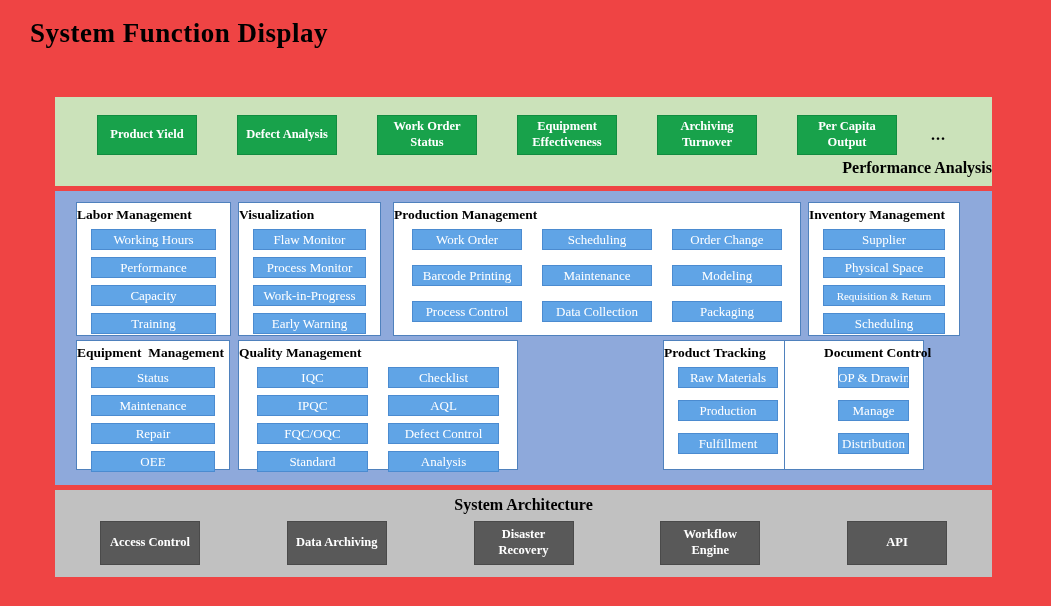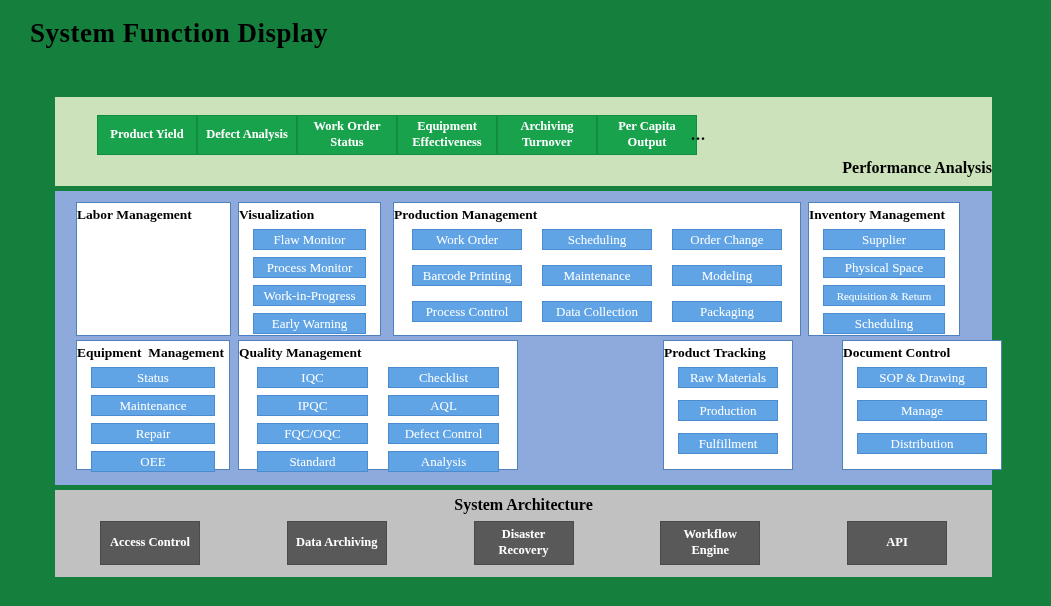--- a/index.html
+++ b/index.html
@@ -1,28 +1,28 @@
 <!DOCTYPE html>
 <html style="--band_green: #cbe2ba; --band_blue: #8ea9db; --band_gray: #c1c1c1; --btn_green: #18a24b; --btn_green_border: #128c40; --btn_blue: #60a4e6; --btn_blue_border: #4b8bd0; --btn_dark: #595959; --btn_dark_border: #4a4a4a; --card_border: #4f81bd;"><head>
 <meta charset="utf-8">
 <style>
   html,body{margin:0;padding:0;background:#ffffff;}
-  .page{position:relative;width:1051px;height:606px;background:#15803d;overflow:hidden;
+  .page{position:relative;width:1051px;height:606px;background:#ef4444;overflow:hidden;
         font-family:"Liberation Serif", serif;}
   h1.title{position:absolute;left:30px;top:18px;margin:0;font-size:27px;font-weight:bold;
            color:#000;letter-spacing:0.5px;}
   .band{position:absolute;left:55px;width:937px;}
   .band.green{top:97px;height:89px;background:var(--band_green);}
   .band.blue{top:191px;height:294px;background:var(--band_blue);}
   .band.gray{top:490px;height:87px;background:var(--band_gray);}
   .band-label{position:absolute;left:0;width:100%;text-align:center;font-weight:bold;
               font-size:16px;color:#000;}
   .green .band-label{top:62px;text-align:right;}
   .gray .band-label{top:6px;}
-  .perf-buttons{position:absolute;top:18px;left:42px;display:flex;align-items:center;}
+  .perf-buttons{position:absolute;top:18px;left:42px;display:flex;gap:40px;align-items:center;}
   .gbtn{width:100px;height:40px;background:var(--btn_green);border:1px solid var(--btn_green_border);
         color:#fff;font-weight:bold;font-size:12.5px;display:flex;align-items:center;
         justify-content:center;text-align:center;line-height:1.25;box-sizing:border-box;
         padding:0 2px;cursor:pointer;}
   .more{font-weight:bold;font-size:16px;color:#000;margin-left:-6px;letter-spacing:1px;}
   .cards-row{position:absolute;left:0;width:100%;}
   .row1{top:11px;height:134px;}
   .row2{top:149px;height:130px;}
   .card{position:absolute;top:0;height:100%;background:#fff;
         border:1.5px solid var(--card_border);box-sizing:border-box;
@@ -57,20 +57,26 @@
         <div class="gbtn">Per Capita Output</div>
         <span class="more">...</span>
       </div>
     <div class="band-label">Performance Analysis</div>
   </section>
 
   <section class="band blue">
     <div class="cards-row row1" id="row1">
         <div class="card" style="left: 21px; width: 155px;">
           <h3>Labor Management</h3>
+          <div class="items" style="grid-template-columns: repeat(1, 1fr); gap: 7px 20px; margin-top: 2px;">
+            <div class="bbtn">Working Hours</div>
+            <div class="bbtn">Performance</div>
+            <div class="bbtn">Capacity</div>
+            <div class="bbtn">Training</div>
+          </div>
         </div>
         <div class="card" style="left: 183px; width: 143px;">
           <h3>Visualization</h3>
           <div class="items" style="grid-template-columns: repeat(1, 1fr); gap: 7px 20px; margin-top: 2px;">
             <div class="bbtn">Flaw Monitor</div>
             <div class="bbtn">Process Monitor</div>
             <div class="bbtn">Work-in-Progress</div>
             <div class="bbtn">Early Warning</div>
           </div>
         </div>
@@ -122,21 +128,21 @@
           </div>
         </div>
         <div class="card" style="left: 608px; width: 130px;">
           <h3>Product Tracking</h3>
           <div class="items" style="grid-template-columns: repeat(1, 1fr); gap: 12px 20px; margin-top: 2px;">
             <div class="bbtn">Raw Materials</div>
             <div class="bbtn">Production</div>
             <div class="bbtn">Fulfillment</div>
           </div>
         </div>
-        <div class="card" style="left: 787px; width: 160px;">
+        <div class="card" style="left: 729px; width: 140px; padding-left: 39px;">
           <h3>Document Control</h3>
           <div class="items" style="grid-template-columns: repeat(1, 1fr); gap: 12px 20px; margin-top: 2px;">
             <div class="bbtn">SOP &amp; Drawing</div>
             <div class="bbtn">Manage</div>
             <div class="bbtn">Distribution</div>
           </div>
         </div>
       </div>
   </section>
 

